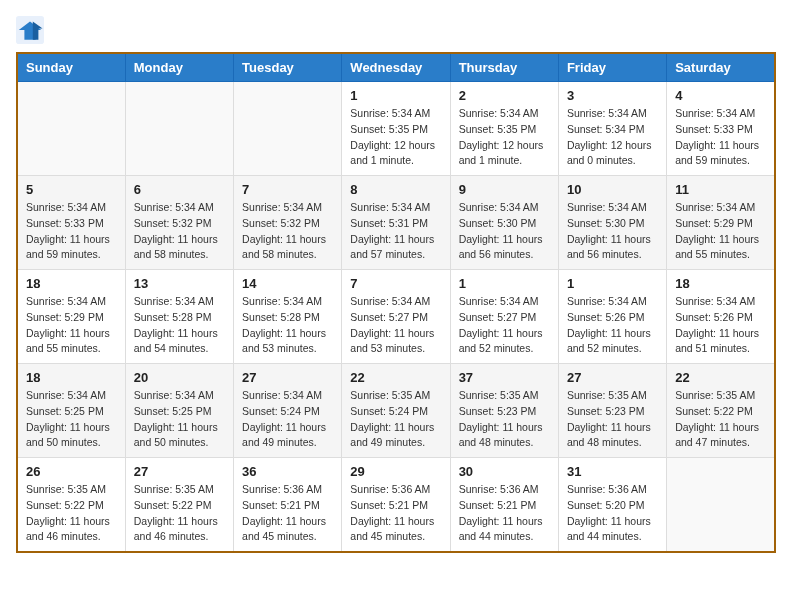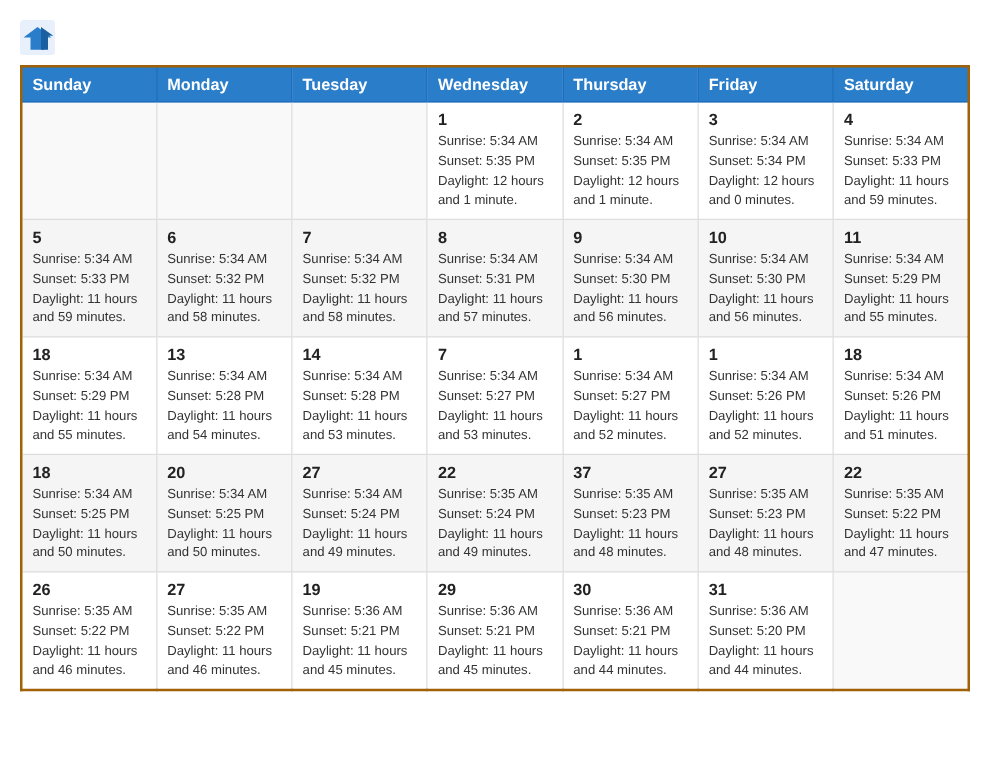--- a/index.html
+++ b/index.html
@@ -235,21 +235,21 @@
       <tr>
         <td>
           <div class="day-number">26</div>
           <div class="day-info">Sunrise: 5:35 AM<br>Sunset: 5:22 PM<br>Daylight: 11 hours<br>and 46 minutes.</div>
         </td>
         <td>
           <div class="day-number">27</div>
           <div class="day-info">Sunrise: 5:35 AM<br>Sunset: 5:22 PM<br>Daylight: 11 hours<br>and 46 minutes.</div>
         </td>
         <td>
-          <div class="day-number">19</div>
+          <div class="day-number">36</div>
           <div class="day-info">Sunrise: 5:36 AM<br>Sunset: 5:21 PM<br>Daylight: 11 hours<br>and 45 minutes.</div>
         </td>
         <td>
           <div class="day-number">29</div>
           <div class="day-info">Sunrise: 5:36 AM<br>Sunset: 5:21 PM<br>Daylight: 11 hours<br>and 45 minutes.</div>
         </td>
         <td>
           <div class="day-number">30</div>
           <div class="day-info">Sunrise: 5:36 AM<br>Sunset: 5:21 PM<br>Daylight: 11 hours<br>and 44 minutes.</div>
         </td>

